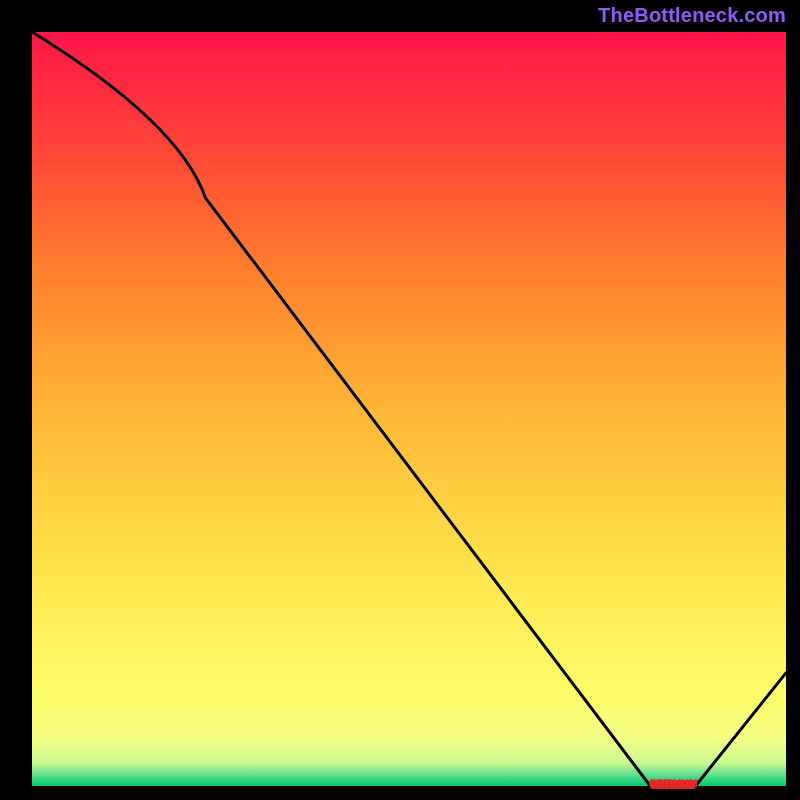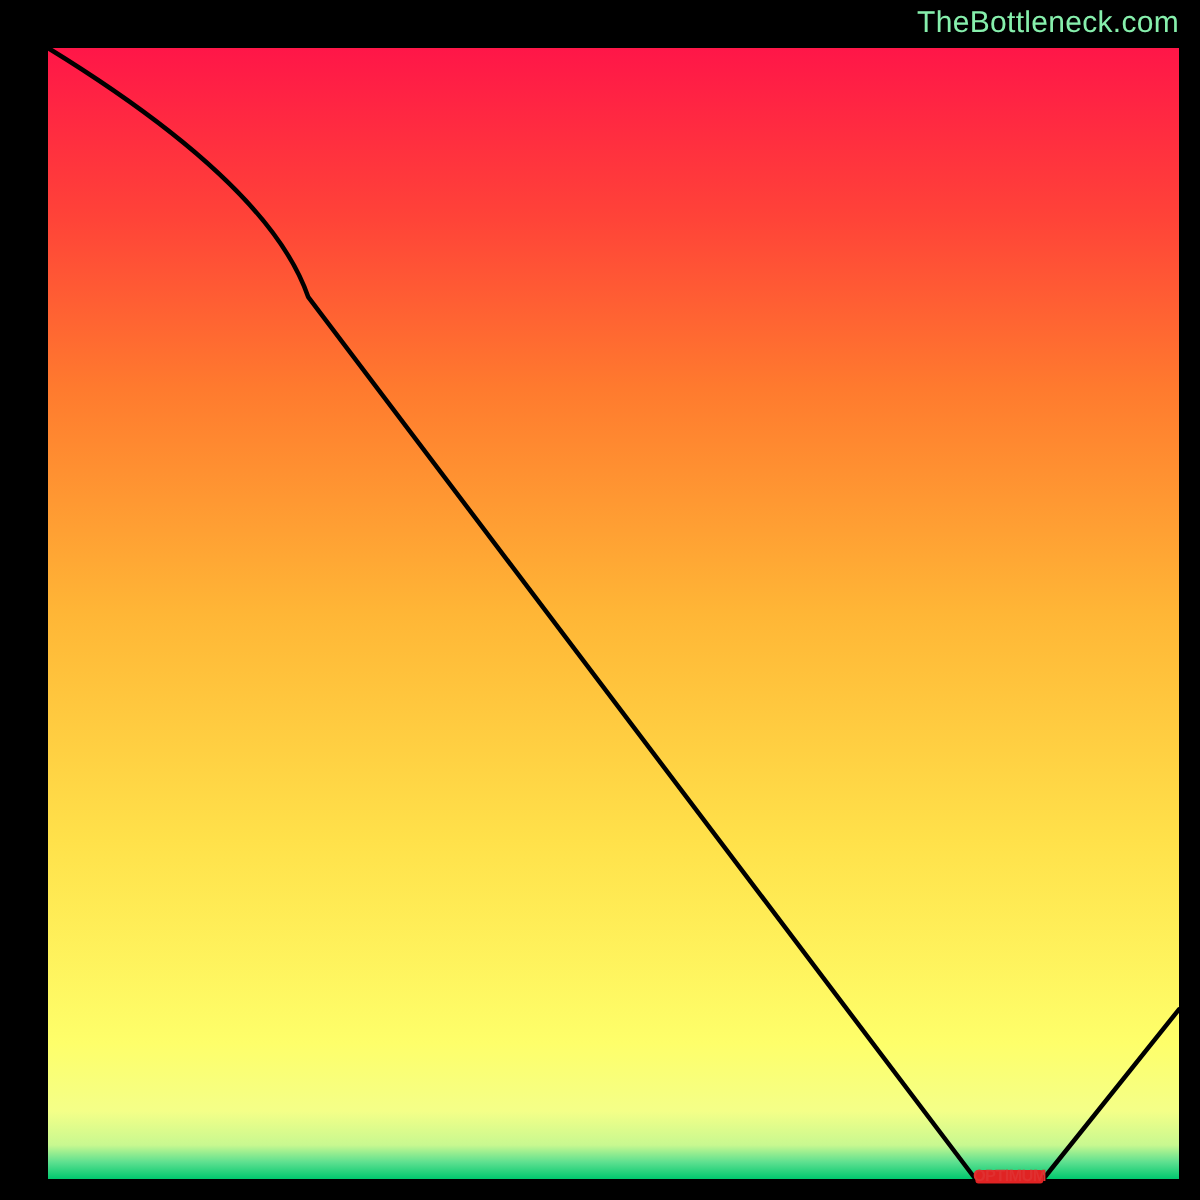--- a/index.html
+++ b/index.html
@@ -13,23 +13,23 @@
   }
   .wrap {
     position: relative;
     width: 800px;
     height: 800px;
   }
   .attribution {
     position: absolute;
     top: 4px;
     right: 14px;
-    color: #86efac;
+    color: #8b5cf6;
     font-size: 20px;
-    font-weight: 400;
+    font-weight: 700;
     letter-spacing: 0.2px;
   }
   svg {
     display: block;
   }
   .marker-label {
     font: 600 11px Arial, sans-serif;
     fill: #e03030;
     letter-spacing: -0.5px;
   }

